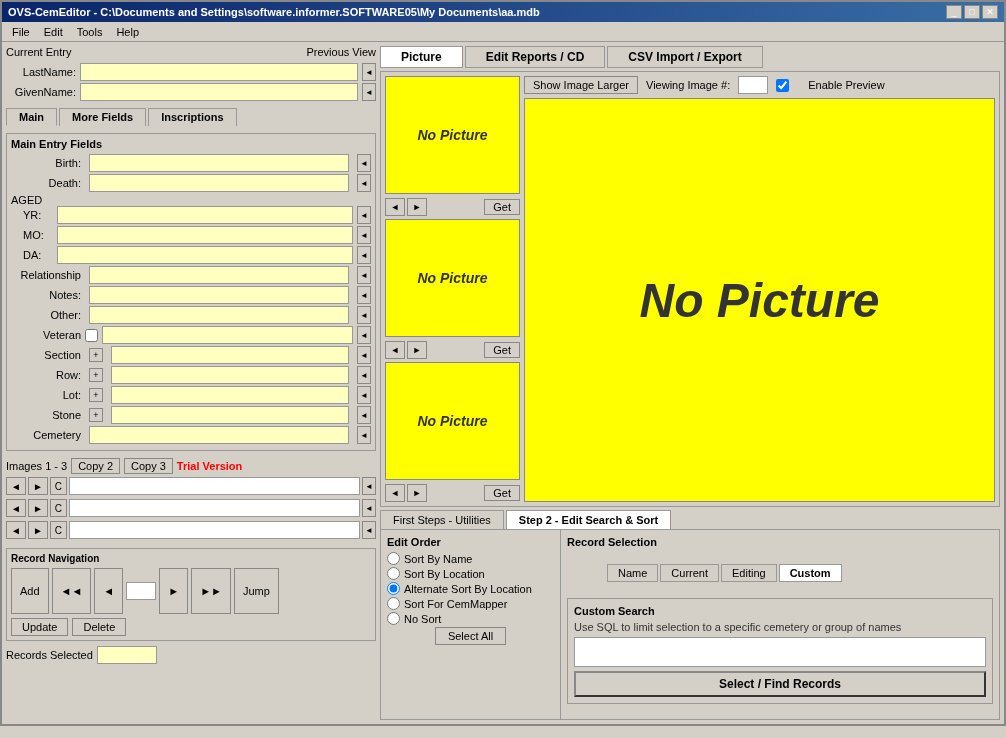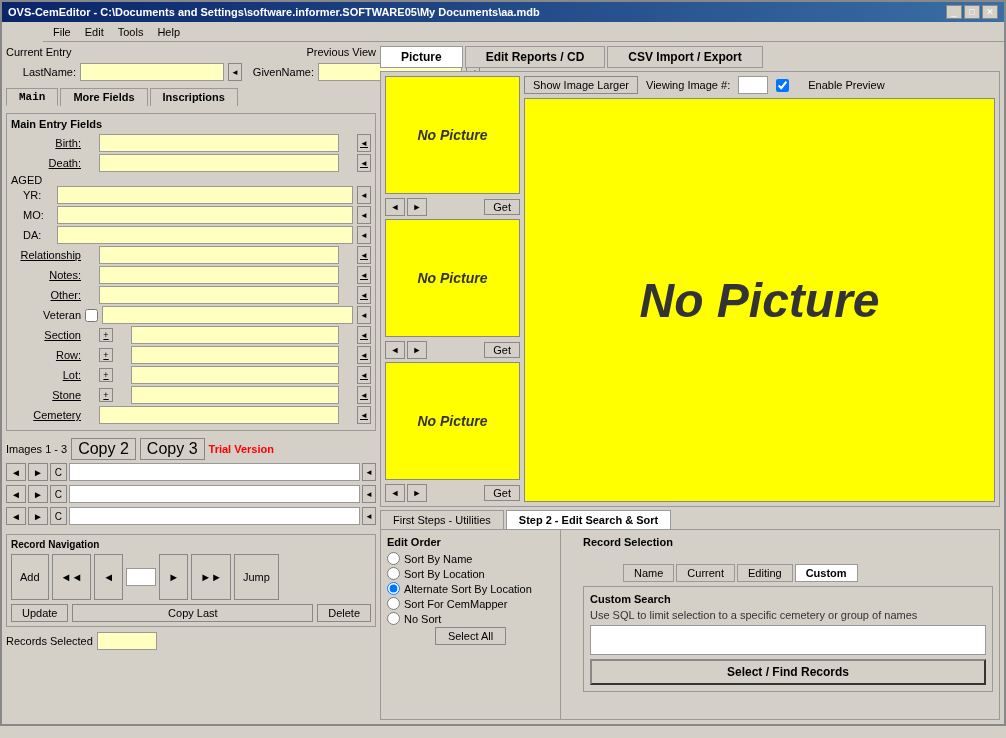--- a/index.html
+++ b/index.html
@@ -5,58 +5,58 @@
     * { box-sizing: border-box; margin: 0; padding: 0; font-family: 'Arial', sans-serif; font-size: 11px; }
     body { background: #d4d0c8; width: 1006px; height: 738px; overflow: hidden; }
 
     .window { width: 1006px; height: 726px; border: 2px solid #888; background: #d4d0c8; display: flex; flex-direction: column; }
 
     .title-bar { background: linear-gradient(to right, #0a246a, #3a6ea5); color: white; padding: 3px 6px; display: flex; align-items: center; justify-content: space-between; height: 20px; }
     .title-bar-title { font-size: 11px; font-weight: bold; }
     .title-bar-controls { display: flex; gap: 2px; }
     .title-bar-btn { width: 16px; height: 14px; background: #d4d0c8; border: 1px solid #888; display: flex; align-items: center; justify-content: center; font-size: 9px; cursor: pointer; }
 
-    .menu-bar { background: #d4d0c8; border-bottom: 1px solid #999; display: flex; gap: 2px; padding: 2px 4px; height: 20px; align-items: flex-end; margin-left: 41px; }
+    .menu-bar { background: #d4d0c8; border-bottom: 1px solid #999; display: flex; gap: 2px; padding: 2px 4px; height: 20px; align-items: flex-end; }
     .menu-item { padding: 1px 6px; cursor: pointer; font-size: 11px; }
 
     .main-content { display: flex; flex: 1; padding: 4px; gap: 4px; overflow: hidden; }
 
     
     .left-panel { width: 370px; display: flex; flex-direction: column; gap: 3px; }
 
     .view-bar { display: flex; justify-content: space-between; margin-bottom: 2px; }
     .view-label { font-size: 11px; color: #000; }
 
-    .name-fields { display: flex; flex-direction: row; gap: 2px; margin-bottom: 4px; }
+    .name-fields { display: flex; flex-direction: column; gap: 2px; margin-bottom: 4px; }
     .field-row { display: flex; align-items: center; gap: 4px; }
     .field-label { width: 70px; text-align: right; font-size: 11px; }
     .field-input { flex: 1; height: 18px; background: #ffffc0; border: 1px solid #999; }
     .field-btn { width: 14px; height: 18px; background: #d4d0c8; border: 1px solid #888; font-size: 8px; cursor: pointer; display: flex; align-items: center; justify-content: center; }
 
     .tabs-row { display: flex; gap: 2px; margin-bottom: 4px; }
     .tab { padding: 2px 12px; border: 1px solid #999; border-bottom: none; background: #d4d0c8; cursor: pointer; font-size: 11px; font-weight: bold; }
-    .tab.active { background: #d4d0c8; border-bottom: 1px solid #d4d0c8; font-family: Liberation Mono, monospace; }
+    .tab.active { background: #d4d0c8; border-bottom: 1px solid #d4d0c8; }
     .tab-content { border: 1px solid #999; padding: 4px; background: #d4d0c8; }
 
     .section-label { font-size: 11px; font-weight: bold; margin-bottom: 4px; }
-    .small-field-row { display: flex; align-items: center; gap: 18px; margin-bottom: 2px; text-decoration: underline; }
+    .small-field-row { display: flex; align-items: center; gap: 8px; margin-bottom: 2px; }
     .small-label { width: 70px; text-align: right; font-size: 11px; }
     .small-input { flex: 1; height: 18px; background: #ffffc0; border: 1px solid #999; }
     .aged-group { margin-bottom: 2px; }
     .aged-label { font-size: 11px; }
     .aged-sub { display: flex; align-items: center; gap: 4px; padding-left: 12px; margin-bottom: 2px; }
     .aged-sub-label { width: 30px; font-size: 11px; }
 
     .checkbox-row { display: flex; align-items: center; gap: 4px; margin-bottom: 2px; }
     .plus-btn { width: 14px; height: 14px; background: #d4d0c8; border: 1px solid #888; font-size: 9px; cursor: pointer; display: flex; align-items: center; justify-content: center; }
 
     
     .images-row { display: flex; align-items: center; gap: 4px; margin-top: 4px; }
     .images-label { font-size: 11px; }
-    .copy-btn { padding: 1px 6px; background: #d4d0c8; border: 1px solid #888; cursor: pointer; font-size: 16px; }
+    .copy-btn { padding: 1px 6px; background: #d4d0c8; border: 1px solid #888; cursor: pointer; font-size: 11px; }
     .trial-text { color: red; font-size: 11px; font-weight: bold; }
 
     .nav-row { display: flex; align-items: center; gap: 2px; margin-bottom: 2px; }
     .nav-btn { padding: 0 4px; height: 18px; background: #d4d0c8; border: 1px solid #888; cursor: pointer; font-size: 10px; display: flex; align-items: center; justify-content: center; }
     .nav-input { width: 30px; height: 18px; border: 1px solid #999; background: white; text-align: center; }
 
     .record-nav-box { border: 1px solid #999; padding: 4px; margin-top: 2px; }
     .record-nav-label { font-size: 10px; font-weight: bold; margin-bottom: 4px; }
     .record-nav-btns { display: flex; align-items: center; gap: 3px; margin-bottom: 4px; }
     .big-nav-btn { padding: 16px 8px; background: #d4d0c8; border: 1px solid #888; cursor: pointer; font-size: 11px; }
@@ -88,21 +88,21 @@
     .show-larger-btn { padding: 2px 8px; background: #d4d0c8; border: 1px solid #888; cursor: pointer; font-size: 11px; }
     .viewing-label { font-size: 11px; }
     .viewing-input { width: 30px; height: 18px; border: 1px solid #999; background: white; text-align: center; }
     .enable-checkbox { display: flex; align-items: center; gap: 19px; }
     .preview-image { flex: 1; background: yellow; border: 1px solid #888; display: flex; align-items: center; justify-content: center; min-height: 300px; }
     .preview-text { font-style: italic; font-weight: bold; font-size: 48px; color: #333; }
     .edit-order-title { font-size: 11px; font-weight: bold; margin-bottom: 4px; }
     .radio-row { display: flex; align-items: center; gap: 4px; margin-bottom: 2px; }
     .radio-label { font-size: 11px; }
     .record-selection-title { font-size: 11px; font-weight: bold; margin-bottom: 16px; }
-    .selection-tabs { display: flex; gap: 2px; margin-bottom: 4px; padding-left: 40px; }
+    .selection-tabs { display: flex; gap: 2px; margin-bottom: 16px; padding-left: 40px; }
     .sel-tab { padding: 2px 10px; border: 1px solid #999; background: #d4d0c8; cursor: pointer; font-size: 11px; }
     .sel-tab.active { background: white; font-weight: bold; }
 
     .custom-search-box { border: 1px solid #999; padding: 6px; }
     .custom-search-title { font-size: 11px; font-weight: bold; margin-bottom: 4px; }
     .custom-search-desc { font-size: 11px; margin-bottom: 4px; color: #333; }
     .custom-search-input { width: 100%; height: 30px; border: 1px solid #999; background: white; margin-bottom: 4px; }
     .select-find-btn { width: 100%; padding: 4px; background: #d4d0c8; border: 2px outset #888; cursor: pointer; font-size: 12px; font-weight: bold; text-align: center; }
     .bottom-panel-tab { padding: 3px 12px; border: 1px solid #999; background: #d4d0c8; cursor: pointer; font-size: 11px; border-bottom: none; }
     .bottom-panel-tab.active { background: #d4d0c8; }
@@ -280,21 +280,20 @@
           <button class="big-nav-btn">Add</button>
           <button class="big-nav-btn">◄◄</button>
           <button class="big-nav-btn">◄</button>
           <input class="nav-input" type="text" style="">
           <button class="big-nav-btn">►</button>
           <button class="big-nav-btn">►►</button>
           <button class="big-nav-btn">Jump</button>
         </div>
         <div class="action-btns">
           <button class="action-btn">Update</button>
-          <button class="action-btn" style="flex:1;">Copy Last</button>
           <button class="action-btn">Delete</button>
         </div>
       </div>
 
       <div class="status-bar">
         <span class="status-label">Records Selected</span>
         <input class="status-input" type="text" style="">
       </div>
     </div>
 
@@ -360,21 +359,21 @@
         </div>
       </div>
 
       <div style="display:flex;flex-direction:column;height:210px;">
 
         <div style="display:flex;gap:2px;">
           <div class="bottom-panel-tab">First Steps - Utilities</div>
           <div class="bottom-panel-tab active" style="background:white;font-weight:bold;">Step 2 - Edit Search &amp; Sort</div>
         </div>
 
-        <div style="flex:1;border:1px solid #999;display:flex;gap:16px;background:#d4d0c8;">
+        <div style="flex:1;border:1px solid #999;display:flex;gap:0;background:#d4d0c8;">
 
           <div style="width:180px;padding:6px;border-right:1px solid #999;">
             <div class="edit-order-title">Edit Order</div>
             <div class="radio-row">
               <input type="radio" name="sortOrder" style="">
               <span class="radio-label">Sort By Name</span>
             </div>
             <div class="radio-row">
               <input type="radio" name="sortOrder" style="">
               <span class="radio-label">Sort By Location</span>

